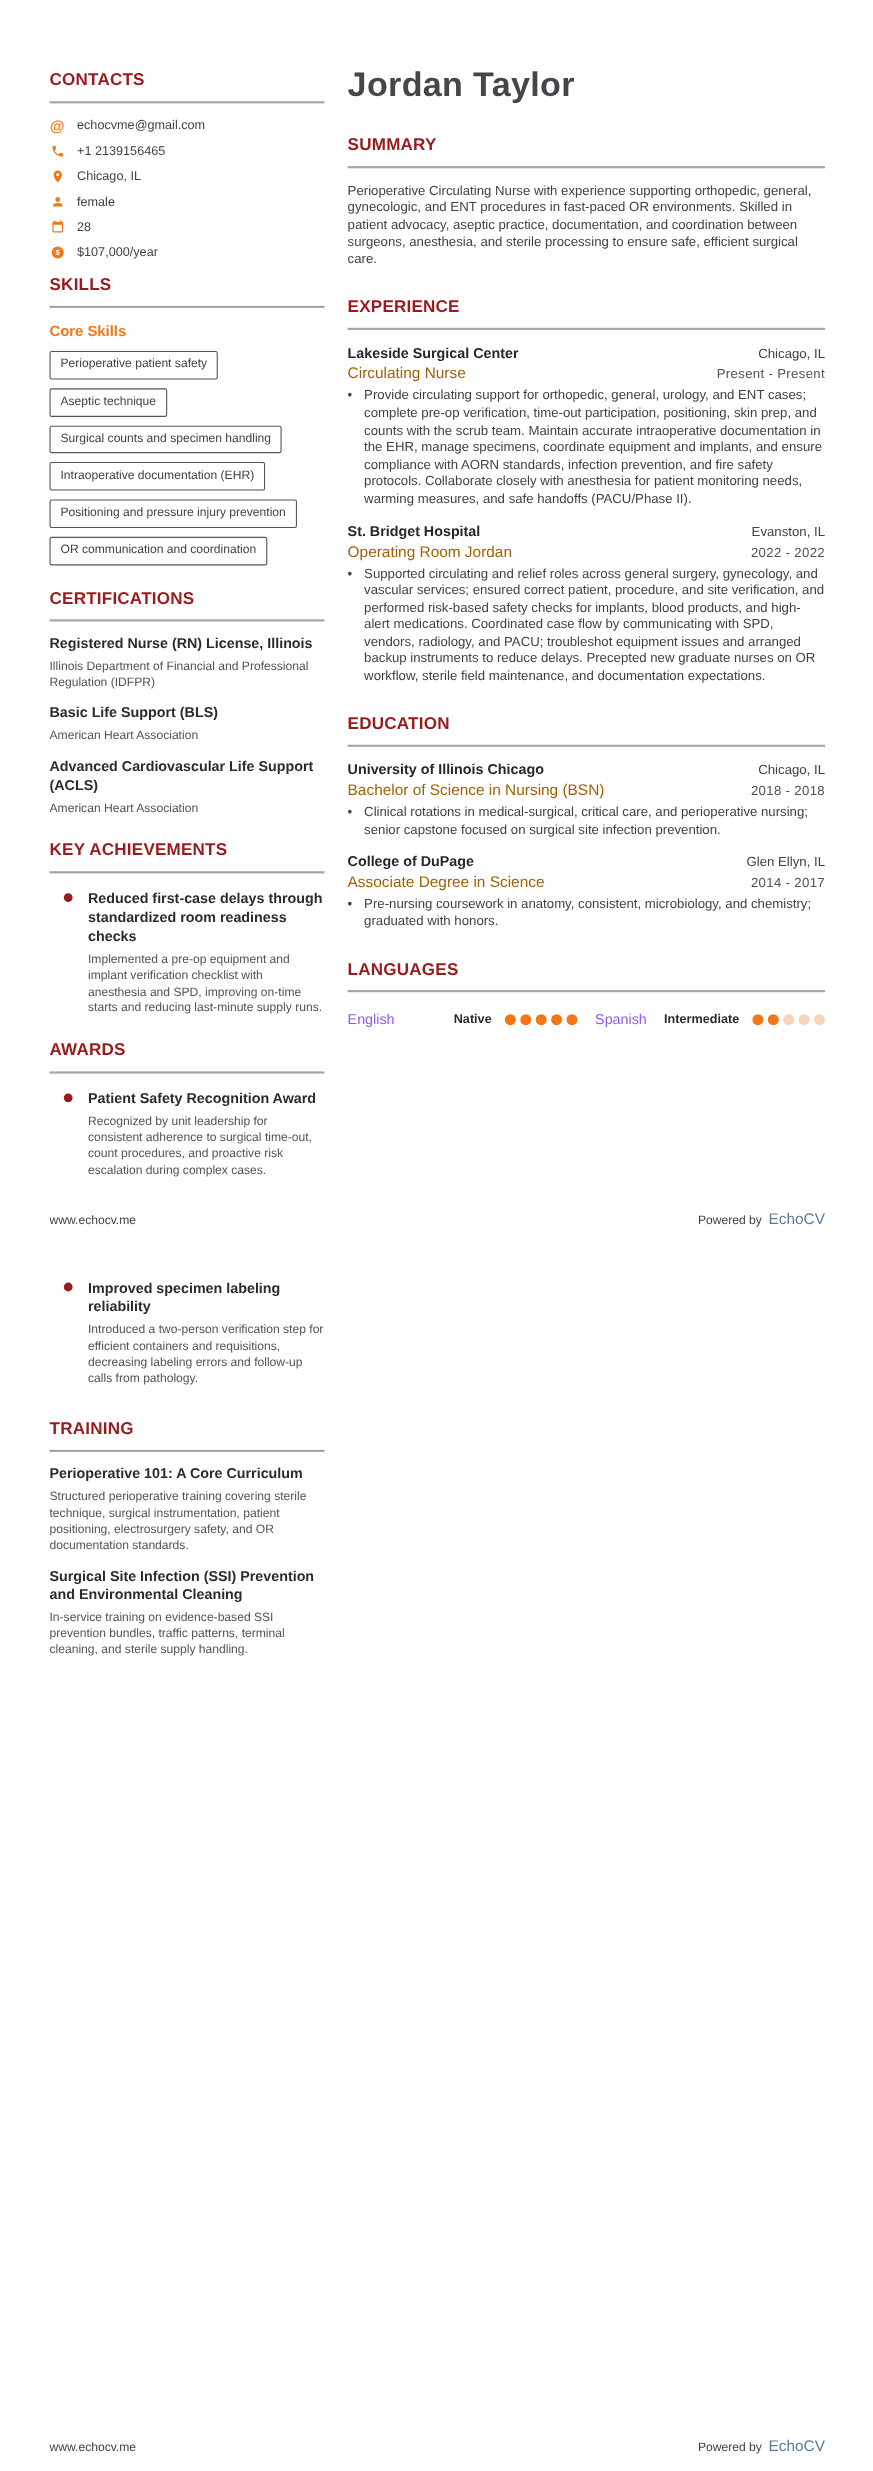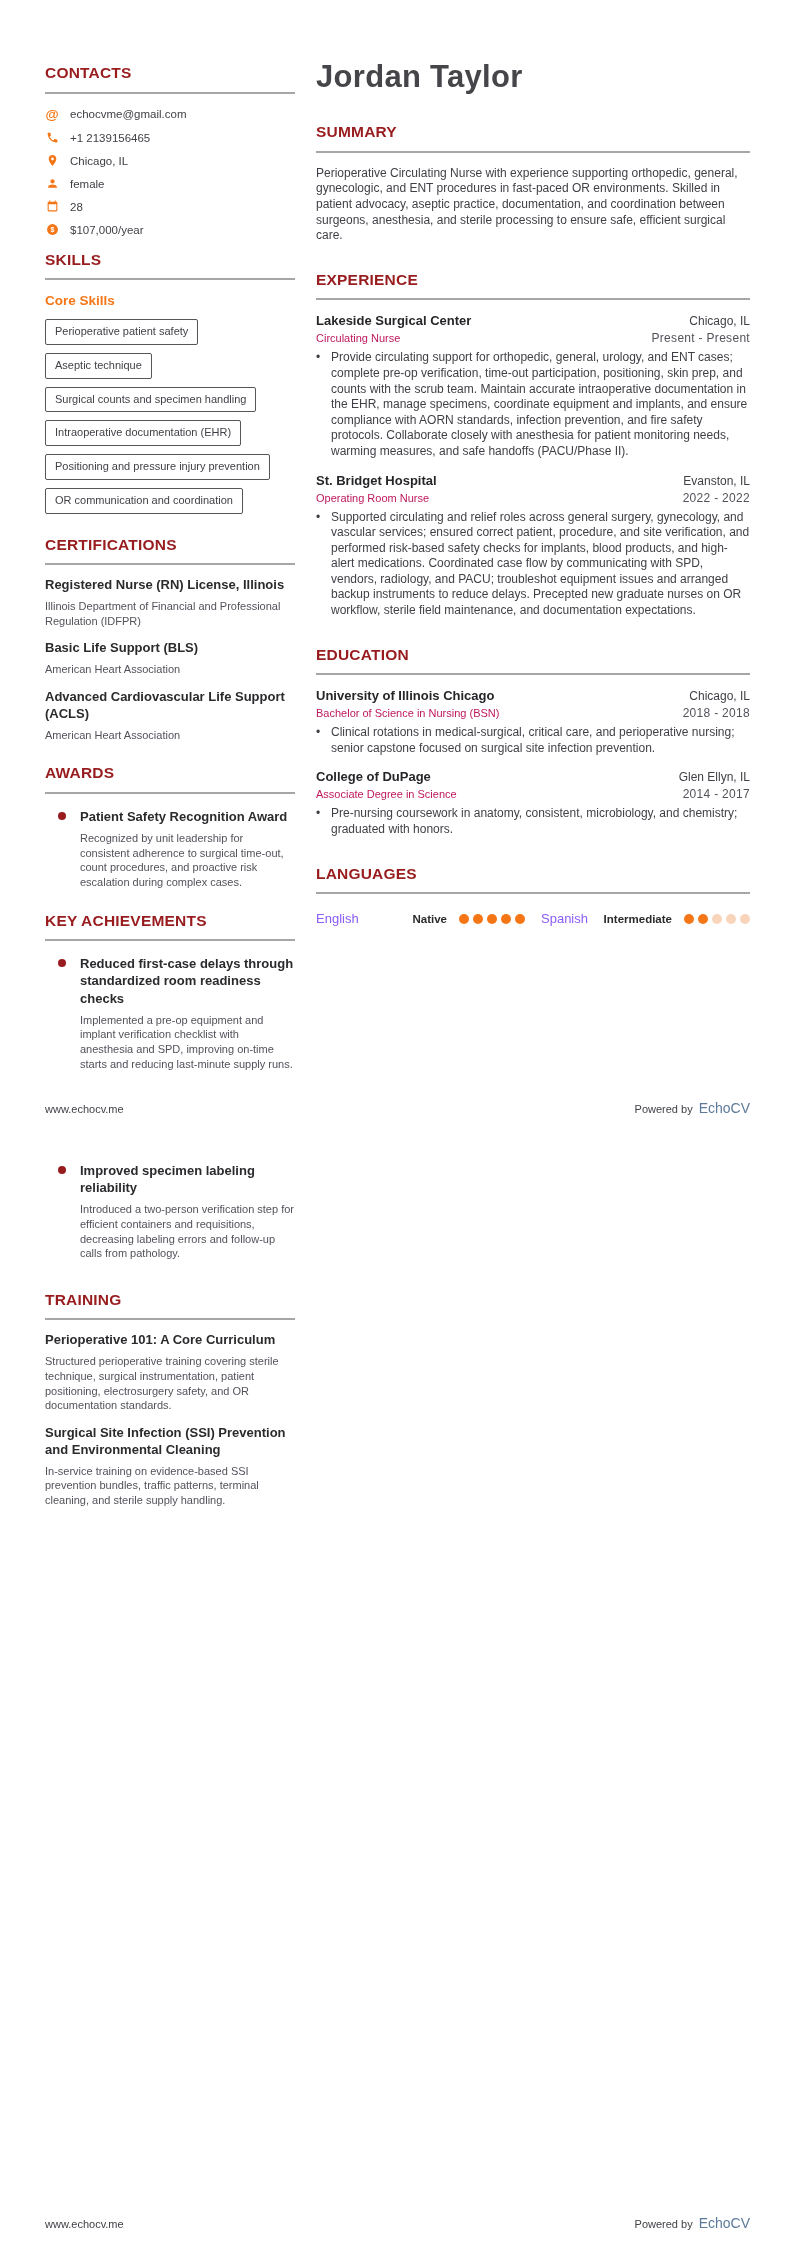--- a/index.html
+++ b/index.html
@@ -50,21 +50,21 @@
   
   .m-sec{margin-top:27px;}
   .m-body{margin-top:13px;}
   .para{margin:0;font-size:12px;line-height:1.3;color:#3f3f46;}
 
   .xp-item{margin-top:13px;}
   .xp-head{display:flex;justify-content:space-between;align-items:baseline;}
   .xp-co{font-size:13px;font-weight:700;color:#26262a;}
   .xp-loc{font-size:12px;color:#3f3f46;}
   .xp-sub{display:flex;justify-content:space-between;align-items:baseline;margin:3px 0 5px;}
-  .xp-role{font-size:11px;color:#be185d;}
+  .xp-role{font-size:14px;color:#a16207;}
   .xp-dates{font-size:12px;color:#52525b;letter-spacing:.3px;}
   .bullet{display:flex;font-size:12px;line-height:1.3;color:#3f3f46;}
   .bullet .bm{width:8px;margin-right:7px;flex:none;}
   .bullet .bt{flex:1;}
 
   
   .lang-row{display:flex;margin-top:17px;}
   .lang-half{flex:1;display:flex;align-items:center;justify-content:space-between;}
   .lang-half + .lang-half{margin-left:16px;text-align:center;}
   .lang-name{font-size:13px;color:#8b5cf6;}
@@ -167,47 +167,47 @@
           <div class="cert-o">American Heart Association</div>
         </div>
         <div class="cert-item">
           <div class="cert-t">Advanced Cardiovascular Life Support (ACLS)</div>
           <div class="cert-o">American Heart Association</div>
         </div>
       </div>
   </section>
 
   <section class="side-sec side-gap">
+    <h2 class="sec-h">KEY ACHIEVEMENTS</h2>
+    <div class="rule"></div>
+    <div id="ach-list-1">
+        <div class="b-item">
+          <span class="b-dot"></span>
+          <div class="b-body">
+            <div class="b-title">Reduced first-case delays through standardized room readiness checks</div>
+            <div class="b-desc">Implemented a pre-op equipment and implant verification checklist with anesthesia and SPD, improving on-time starts and reducing last-minute supply runs.</div>
+          </div>
+        </div>
+      </div>
+  </section>
+
+  <section class="side-sec side-gap">
     <h2 class="sec-h">AWARDS</h2>
     <div class="rule"></div>
     <div id="awards-list">
         <div class="b-item">
           <span class="b-dot"></span>
           <div class="b-body">
             <div class="b-title">Patient Safety Recognition Award</div>
             <div class="b-desc">Recognized by unit leadership for consistent adherence to surgical time-out, count procedures, and proactive risk escalation during complex cases.</div>
           </div>
         </div>
       </div>
   </section>
 
-  <section class="side-sec side-gap">
-    <h2 class="sec-h">KEY ACHIEVEMENTS</h2>
-    <div class="rule"></div>
-    <div id="ach-list-1">
-        <div class="b-item">
-          <span class="b-dot"></span>
-          <div class="b-body">
-            <div class="b-title">Reduced first-case delays through standardized room readiness checks</div>
-            <div class="b-desc">Implemented a pre-op equipment and implant verification checklist with anesthesia and SPD, improving on-time starts and reducing last-minute supply runs.</div>
-          </div>
-        </div>
-      </div>
-  </section>
-
 </aside>
 
 <aside class="sidebar" id="sidebar-p2">
 
   <div id="ach-list-2" style="margin-top:-14px;">
       <div class="b-item">
         <span class="b-dot"></span>
         <div class="b-body">
           <div class="b-title">Improved specimen labeling reliability</div>
           <div class="b-desc">Introduced a two-person verification step for efficient containers and requisitions, decreasing labeling errors and follow-up calls from pathology.</div>
@@ -261,21 +261,21 @@
             <span class="bm">•</span>
             <span class="bt">Provide circulating support for orthopedic, general, urology, and ENT cases; complete pre-op verification, time-out participation, positioning, skin prep, and counts with the scrub team. Maintain accurate intraoperative documentation in the EHR, manage specimens, coordinate equipment and implants, and ensure compliance with AORN standards, infection prevention, and fire safety protocols. Collaborate closely with anesthesia for patient monitoring needs, warming measures, and safe handoffs (PACU/Phase II).</span>
           </div>
         </div>
         <div class="xp-item">
           <div class="xp-head">
             <span class="xp-co">St. Bridget Hospital</span>
             <span class="xp-loc">Evanston, IL</span>
           </div>
           <div class="xp-sub">
-            <span class="xp-role">Operating Room Nurse</span>
+            <span class="xp-role">Operating Room Jordan</span>
             <span class="xp-dates">2022 - 2022</span>
           </div>
           <div class="bullet">
             <span class="bm">•</span>
             <span class="bt">Supported circulating and relief roles across general surgery, gynecology, and vascular services; ensured correct patient, procedure, and site verification, and performed risk-based safety checks for implants, blood products, and high-alert medications. Coordinated case flow by communicating with SPD, vendors, radiology, and PACU; troubleshot equipment issues and arranged backup instruments to reduce delays. Precepted new graduate nurses on OR workflow, sterile field maintenance, and documentation expectations.</span>
           </div>
         </div>
       </div>
   </section>
 

